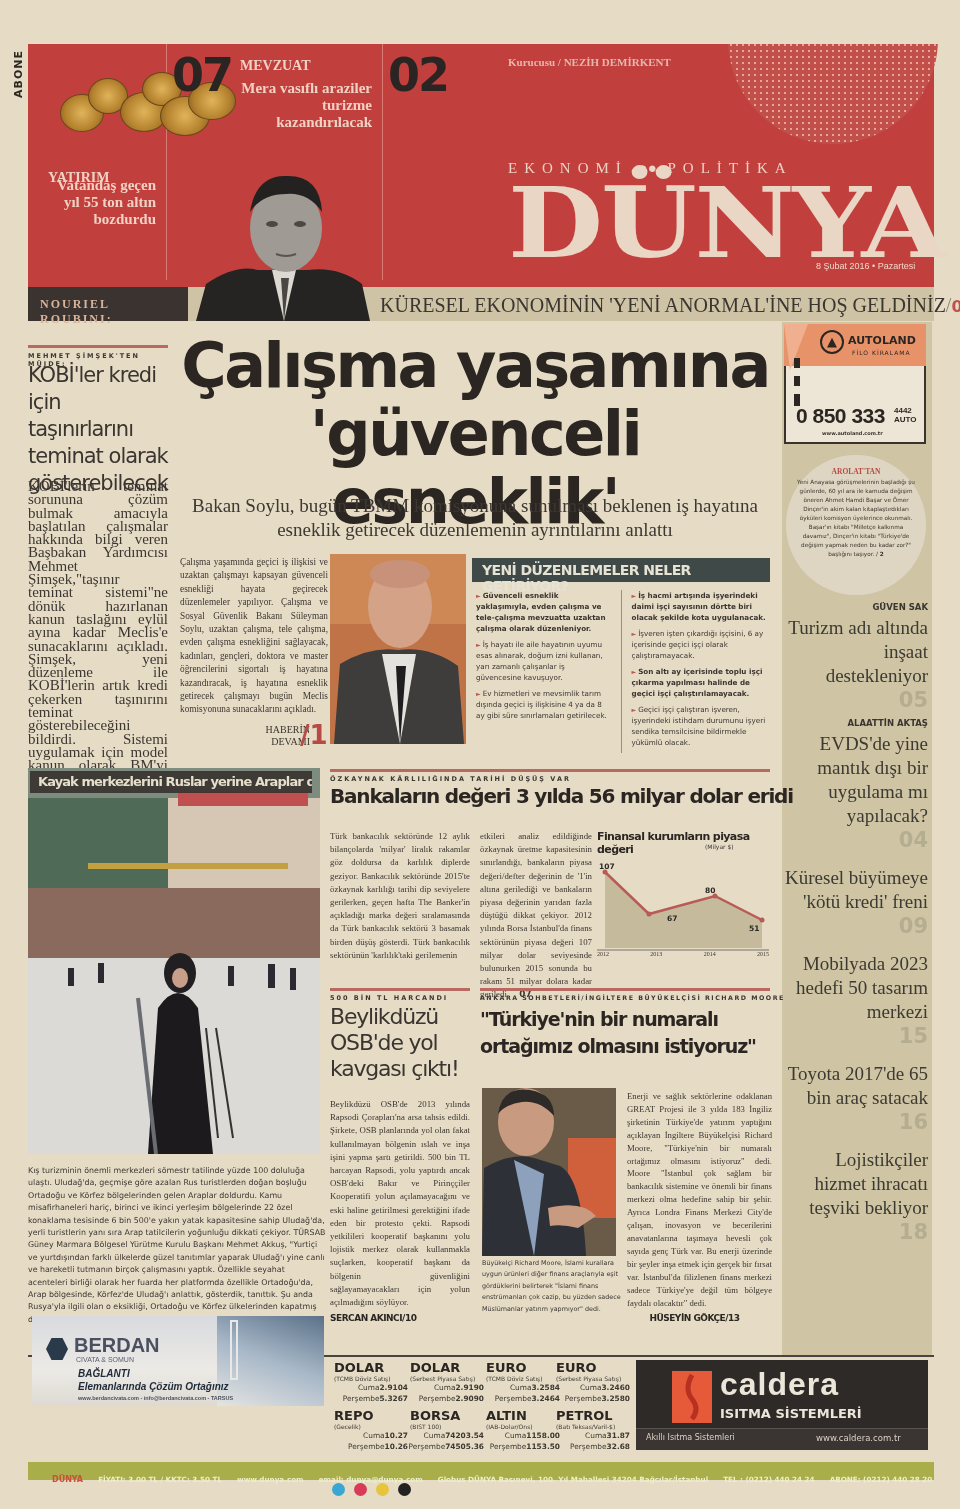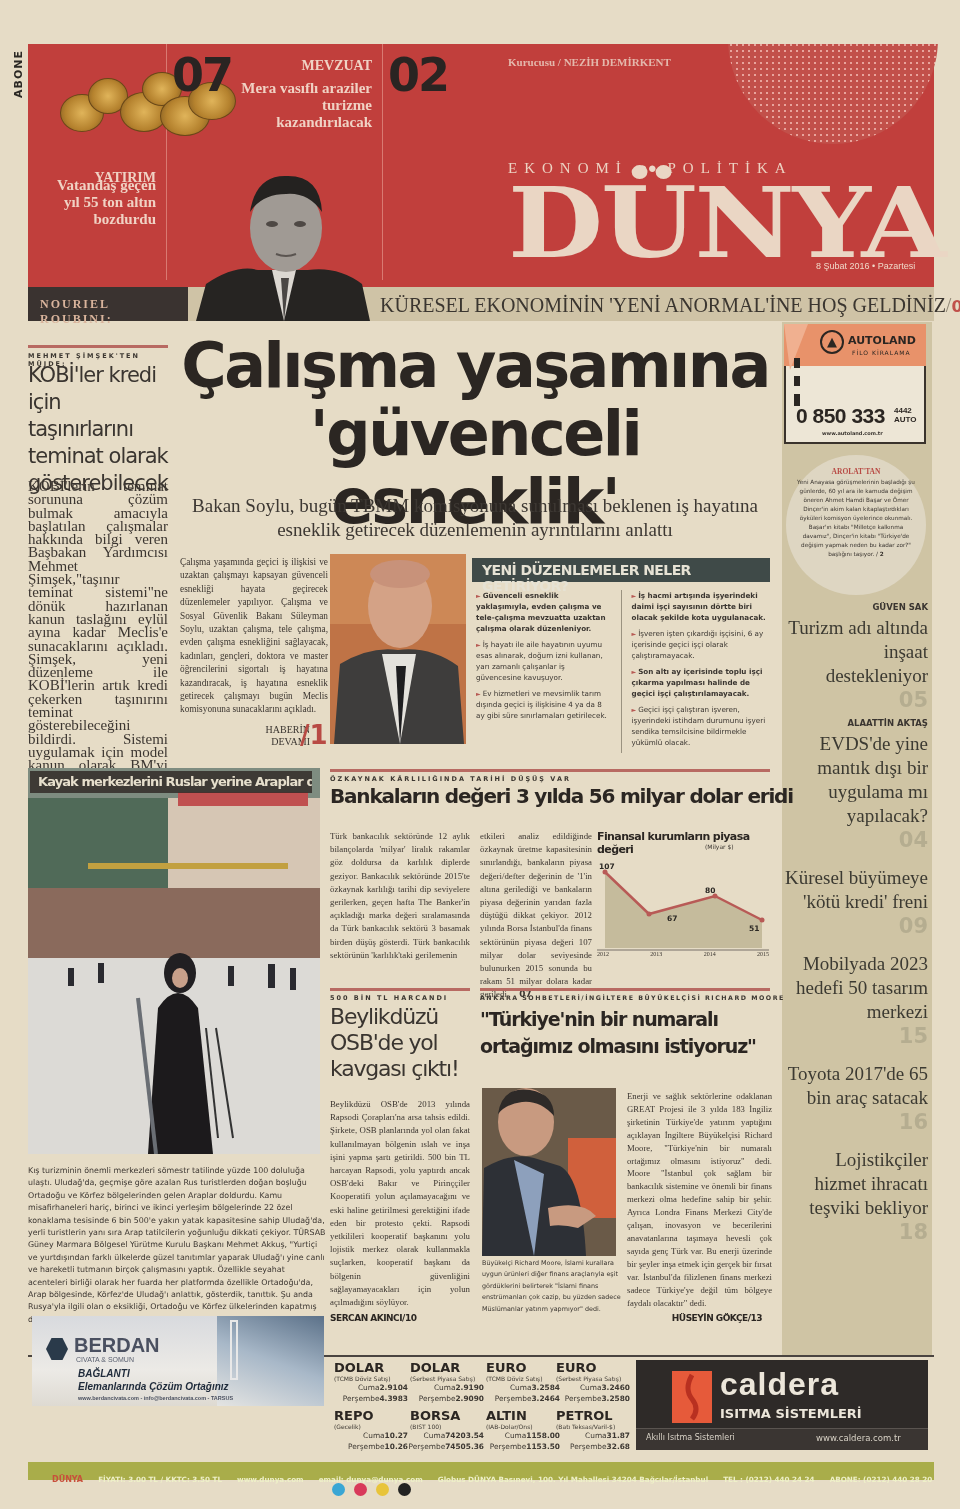--- a/index.html
+++ b/index.html
@@ -4,21 +4,21 @@
 <style>
 *{box-sizing:border-box;margin:0;padding:0}
 html,body{width:960px;height:1509px;overflow:hidden}
 body{background:#e6dcc6;font-family:"DejaVu Serif",serif;color:#2b2824;position:relative}
 .abs{position:absolute}
 
 #mast{left:28px;top:44px;width:906px;height:277px;background:#c13f3c}
 .vline{position:absolute;top:0;width:1px;height:236px;background:#d97a72}
 #abone{left:12px;top:48px;width:18px;height:50px;writing-mode:vertical-rl;transform:rotate(180deg);font:bold 11px "DejaVu Sans",sans-serif;color:#2b2824;letter-spacing:1px}
 .bignum{font:900 46px "DejaVu Sans",sans-serif;color:#2a2422;letter-spacing:-2px}
-.teaser-t{font:bold 14px "Liberation Serif",serif;color:#f0d2c4;text-align:right}
+.teaser-t{font:bold 14px "Liberation Serif",serif;color:#f0d2c4;}
 .teaser-b{font:bold 15px "Liberation Serif",serif;color:#f0d2c4;text-align:right;line-height:17px}
 #coins{left:60px;top:72px;width:180px;height:62px}
 .coin{position:absolute;border-radius:50%;background:radial-gradient(circle,#e0b45a 0,#b5822e 60%,#7a5520 100%);border:1px solid #6a4818}
 #globe{left:724px;top:44px;width:224px;height:112px;overflow:hidden}
 #globe .g{position:absolute;left:4px;top:-110px;width:210px;height:210px;border-radius:50%;background:radial-gradient(circle at 40% 40%,#d46a62 0,#c04a44 50%,#a83834 100%);background-image:radial-gradient(#e8a49c 1.2px,transparent 1.4px);background-size:6px 6px;background-color:#c2504a}
 #logo-sub{left:508px;top:160px;font:15px "Liberation Serif",serif;letter-spacing:7px;color:#ecd2c2}
 #logo{left:508px;top:178px;font:900 98px "DejaVu Serif",serif;color:#ead6c4;letter-spacing:-2px;line-height:90px;transform:scaleX(1.12);transform-origin:left}
 #founder{left:508px;top:56px;font:bold 11px "Liberation Serif",serif;color:#e4b8ac}
 #date{left:816px;top:261px;font:9px "Liberation Sans",sans-serif;color:#f0d8c8}
 #roubini-bar{left:28px;top:287px;width:906px;height:34px;background:#cfc3a6}
@@ -295,21 +295,21 @@
     <rect x="86" y="50" width="48" height="80" fill="#d0603c"></rect>
     <path d="M0 168 L2 80 Q30 64 52 70 L78 78 Q100 90 104 168 Z" fill="#2d3036"></path>
     <path d="M32 72 L52 168 L62 86 Z" fill="#8da0bc"></path>
     <ellipse cx="44" cy="34" rx="28" ry="34" fill="#c89a80"></ellipse>
     <path d="M16 26 Q20 -2 48 2 Q72 6 72 28 Q58 12 40 14 Q24 16 16 26 Z" fill="#2e2a28"></path>
     <path d="M66 120 Q100 112 114 128 L96 140 Q80 136 68 138 Z" fill="#c89a80"></path>
   </svg>
 </div>
 <div class="abs" style="left:482px;top:1258px;width:140px;font:6.4px/11.4px 'DejaVu Sans',sans-serif;color:#3a3530">Büyükelçi Richard Moore, İslami kurallara uygun ürünleri diğer finans araçlarıyla eşit gördüklerini belirterek "İslami finans enstrümanları çok cazip, bu yüzden sadece Müslümanlar yatırım yapmıyor" dedi.</div>
 <div class="abs body-t" style="left:627px;top:1090px;width:145px;font-size:8.7px;line-height:12.9px">Enerji ve sağlık sektörlerine odaklanan GREAT Projesi ile 3 yılda 183 İngiliz şirketinin Türkiye'de yatırım yaptığını açıklayan İngiltere Büyükelçisi Richard Moore, "Türkiye'nin bir numaralı ortağımız olmasını istiyoruz" dedi. Moore "İstanbul çok sağlam bir bankacılık sistemine ve önemli bir finans merkezi olma hedefine sahip bir şehir. Ayrıca Londra Finans Merkezi City'de çalışan, inovasyon ve becerilerini anavatanlarına taşımaya hevesli çok sayıda genç Türk var. Bu enerji üzerinde bir şeyler inşa etmek için gerçek bir fırsat var. İstanbul'da filizlenen finans merkezi sadece Türkiye'ye değil tüm bölgeye faydalı olacaktır" dedi.</div>
-<div class="abs" style="left:627px;top:1313px;width:135px;text-align:right;font:bold 9px 'DejaVu Sans',sans-serif;color:#2b2622;letter-spacing:-.5px">
+<div class="abs" style="left:627px;top:1313px;width:135px;text-align:center;font:bold 9px 'DejaVu Sans',sans-serif;color:#2b2622;letter-spacing:-.5px">
   <span>HÜSEYİN GÖKÇE</span>/<span>13</span>
 </div>
 
 <div class="abs" style="left:28px;top:1355px;width:906px;height:2px;background:#4a4440"></div>
 
 <div class="abs" style="left:32px;top:1316px;width:292px;height:90px;overflow:hidden;background:linear-gradient(180deg,#d8dade 0,#eceae6 60%,#dedad2 100%)">
   <div class="abs" style="left:185px;top:0;width:110px;height:90px;background:linear-gradient(200deg,#5a7088 0,#a8b8c8 50%,#e4e4e2 100%)"></div>
   <div class="abs" style="left:198px;top:4px;width:8px;height:60px;border:2px solid #e8e8e8"></div>
   <div class="abs" style="left:14px;top:22px;width:22px;height:22px;background:#2a3a4a;clip-path:polygon(25% 0,75% 0,100% 50%,75% 100%,25% 100%,0 50%)"></div>
   <div class="abs" style="left:42px;top:18px;font:bold 20px 'Liberation Sans',sans-serif;color:#4a5060">BERDAN</div>
@@ -322,21 +322,21 @@
 <div class="abs" style="left:334px;top:1360px;width:276px;height:96px">
   <div class="mk" style="left:0;top:0">
     <div class="mk-h">DOLAR</div>
     <div class="mk-s">(TCMB Döviz Satış)</div>
     <div class="mk-r">
         <span>Cuma</span>
         <b>2.9104</b>
       </div>
     <div class="mk-r">
         <span>Perşembe</span>
-        <b>4.3983</b>
+        <b>5.3267</b>
       </div>
   </div>
   <div class="mk" style="left:76px;top:0">
     <div class="mk-h">DOLAR</div>
     <div class="mk-s">(Serbest Piyasa Satış)</div>
     <div class="mk-r">
         <span>Cuma</span>
         <b>2.9190</b>
       </div>
     <div class="mk-r">

